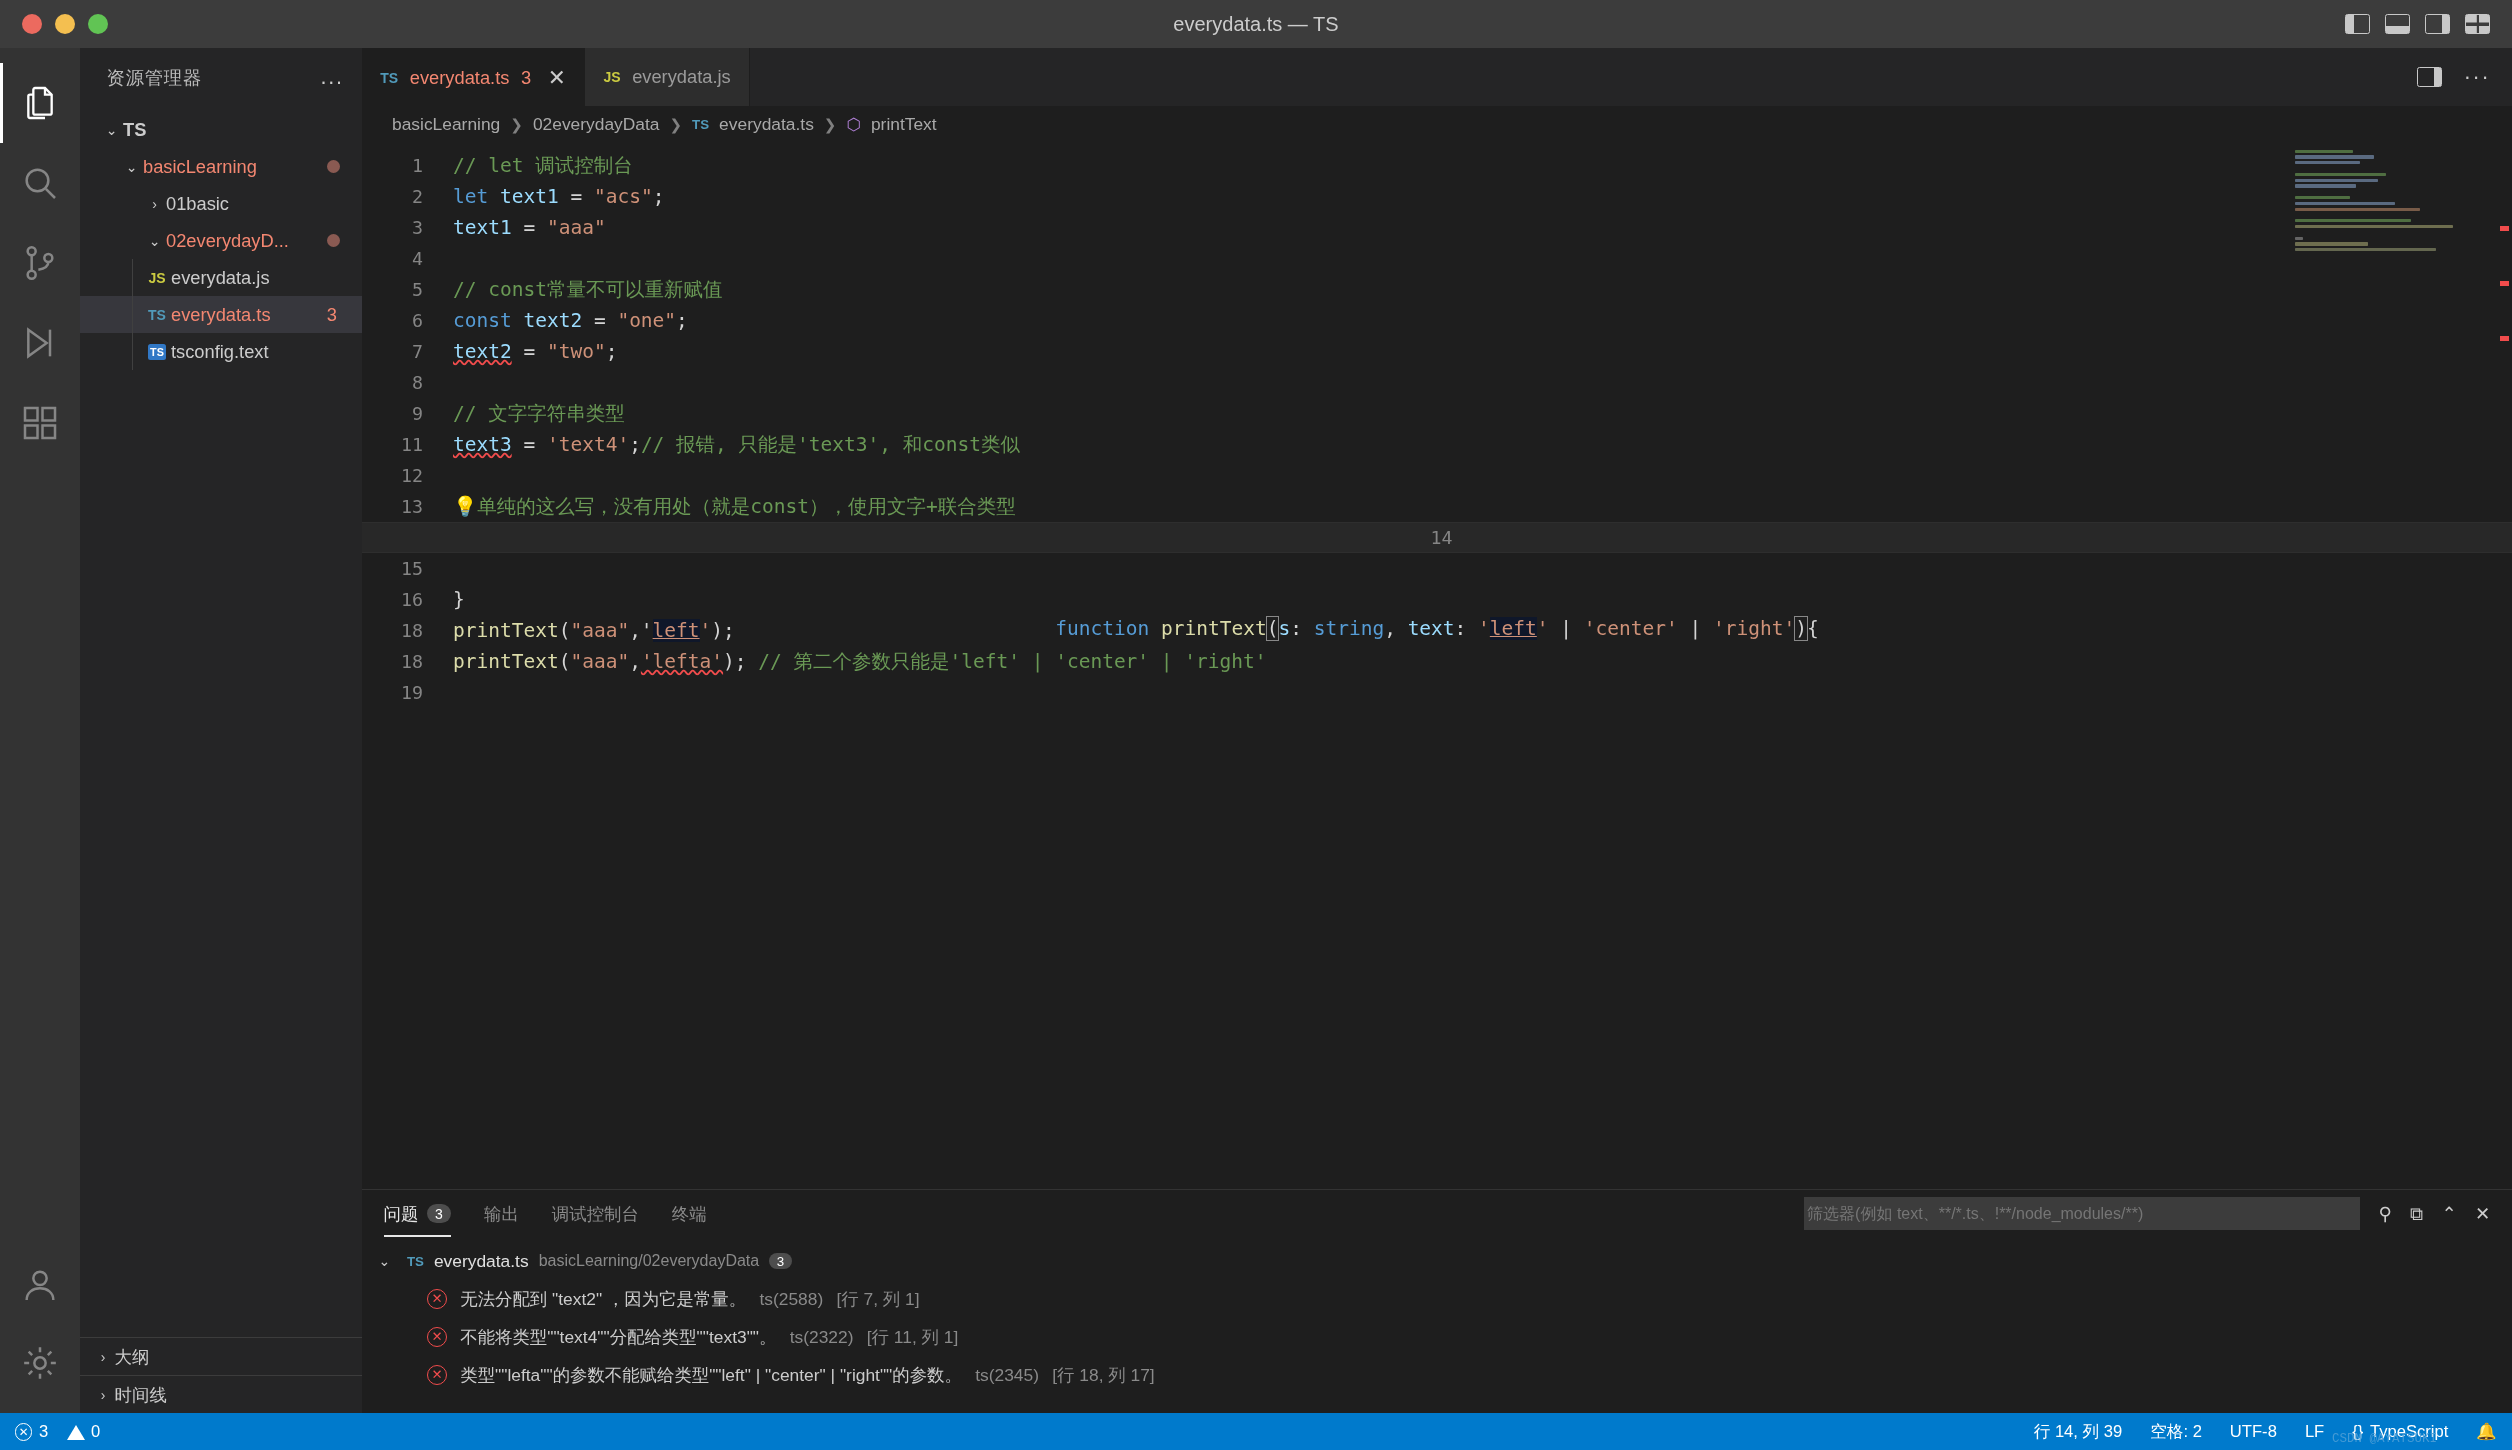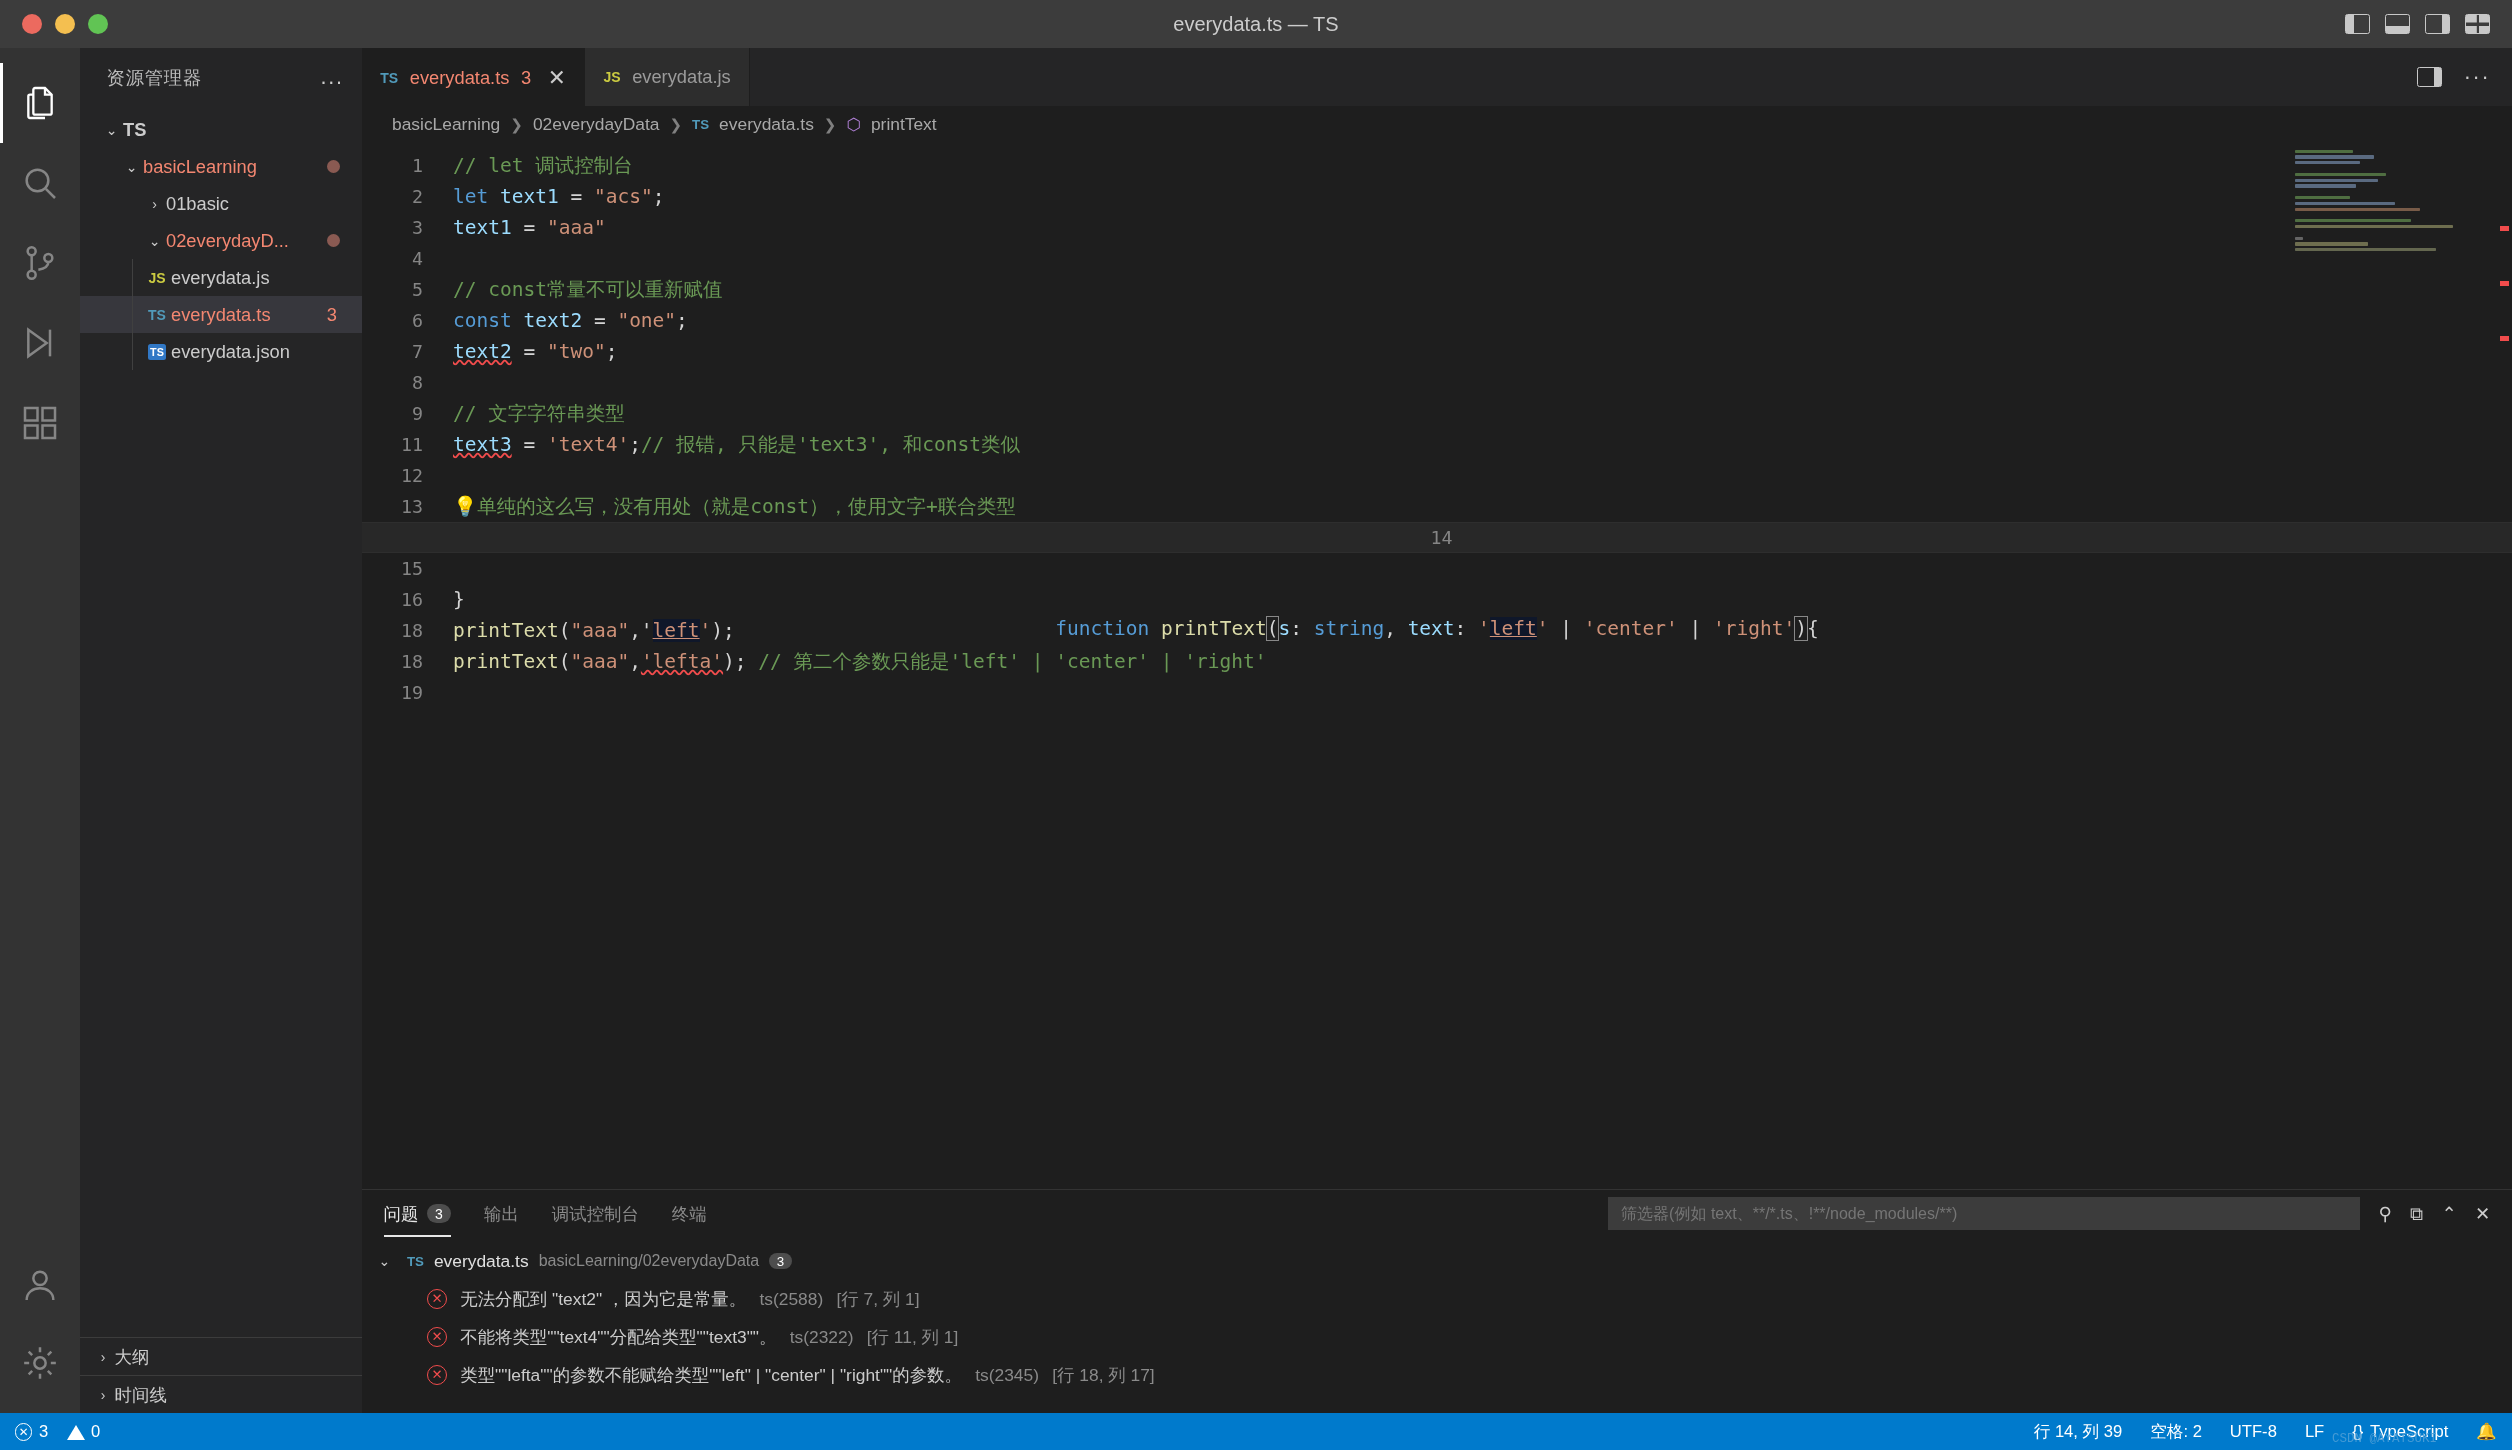--- a/index.html
+++ b/index.html
@@ -114,22 +114,22 @@
     display:flex; flex-direction:column; }
   .panel-head { height:47px; display:flex; align-items:center; padding-left:21.6px; gap:33px;
     font-size:17.4px; color:#8a8a8a; }
   .ptab { position:relative; display:flex; align-items:center; gap:8.3px; height:47px; }
   .ptab.active { color:#e7e7e7; }
   .ptab.active::after { content:""; position:absolute; left:0; right:0; bottom:0; height:1.7px;
     background:#e7e7e7; }
   .pbadge { background:#4d4d4d; color:#fff; font-size:14px; border-radius:11.6px; padding:1.7px 8.3px;
     min-width:23px; text-align:center; }
   .panel-actions { margin-left:auto; display:flex; align-items:center; gap:18.3px; padding-right:21.6px; }
-  .filter-box { width:752px; height:33px; background:#3c3c3c; border:0.8px solid #3c3c3c;
-    display:flex; align-items:center; padding:0 12px; }
+  .filter-box { width:556px; height:33px; background:#3c3c3c; border:0.8px solid #3c3c3c;
+    display:flex; align-items:center; padding:0 2px; }
   .filter-box input { background:transparent; border:none; outline:none; color:#cccccc;
     font-size:16px; width:100%; font-family:"Liberation Sans", sans-serif; }
   .pa-ico { color:#cccccc; font-size:18.3px; }
 
   .problems { flex:1; overflow:hidden; padding-top:5px; }
   .prow { display:flex; align-items:center; height:38px; font-size:17.4px; color:#cccccc; }
   .prow.fileline { padding-left:16.6px; gap:10px; }
   .prow.item { padding-left:65px; gap:13.3px; }
   .p-chev { color:#cccccc; font-size:14px; width:18.3px; }
   .p-file { color:#e0e0e0; }
@@ -263,21 +263,21 @@
         <div class="trow sel" style="padding-left:63px">
           <span class="guide"></span>
           <span class="ficon ts">TS</span>
           <span class="tlabel err-fg">everydata.ts</span>
           <span class="count">3</span>
         </div>
 
         <div class="trow" style="padding-left:63px">
           <span class="guide"></span>
           <span class="ficon tsconf"><span class="tsconf-box">TS</span></span>
-          <span class="tlabel">everydata.json</span>
+          <span class="tlabel">tsconfig.text</span>
         </div>
       </div>
 
       <div class="sb-bottom">
         <div class="sb-sect">
           <span class="chev">›</span>
           <span>大纲</span>
         </div>
         <div class="sb-sect">
           <span class="chev">›</span>

